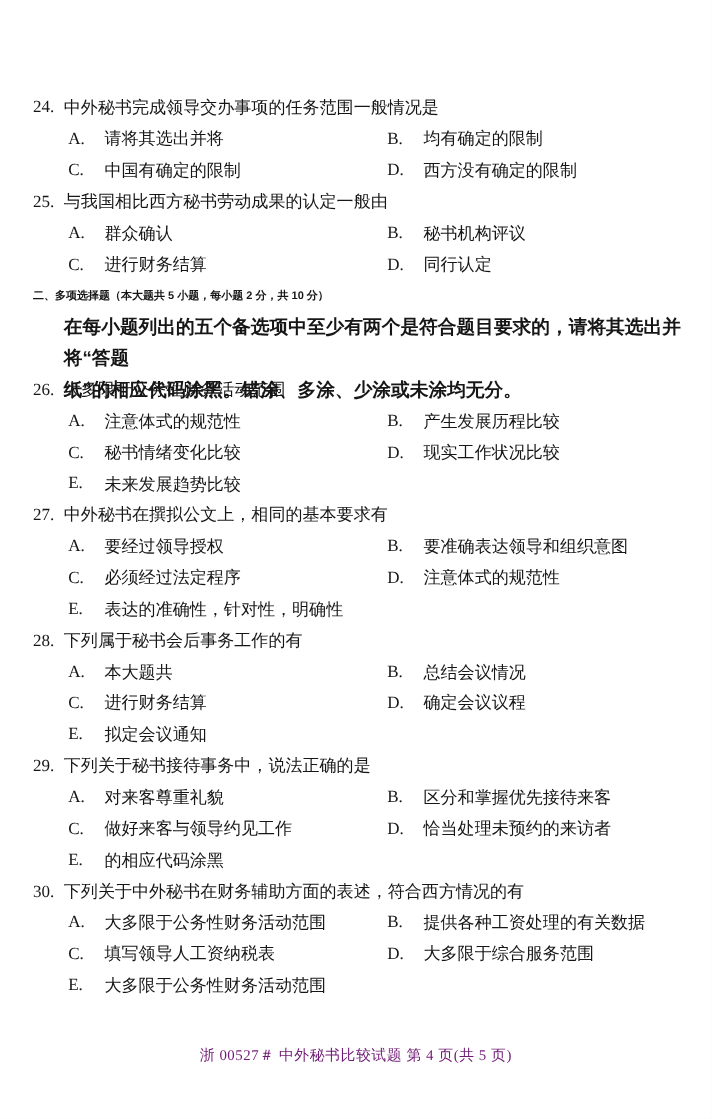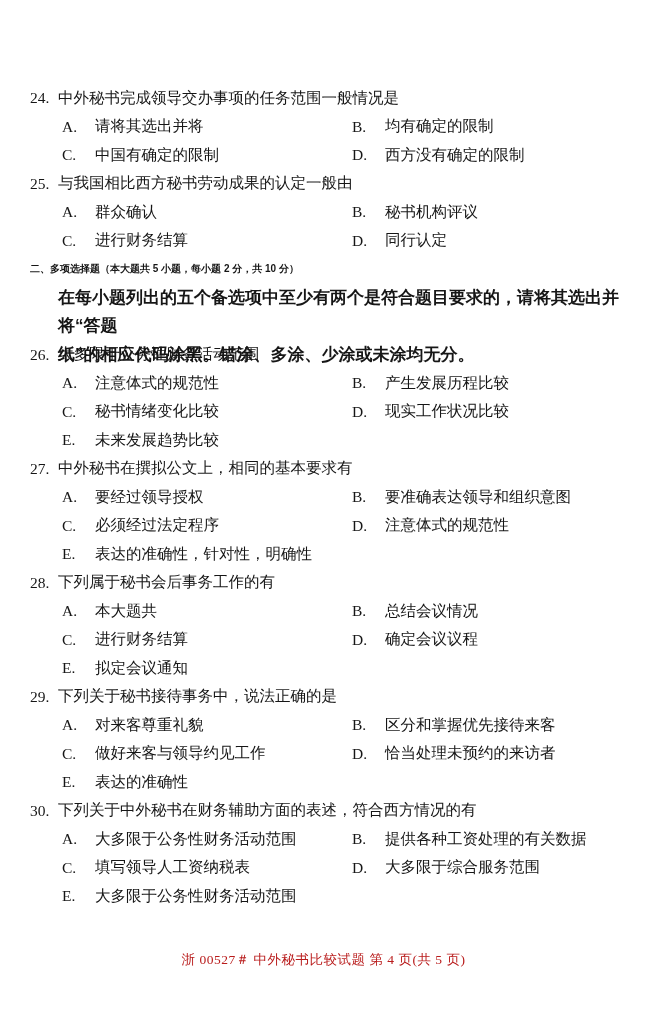--- a/index.html
+++ b/index.html
@@ -45,21 +45,21 @@
     font-weight: 700;
     font-family: "Liberation Sans", "DejaVu Sans", sans-serif;
     font-size: 17px;
   }
   .footer {
     position: absolute;
     left: 0; top: 951px; width: 100%;
     text-align: center;
     font-size: 13.5px;
     letter-spacing: 0.5px;
-    color: #b91c1c;
+    color: #701a75;
   }
 </style>
 </head>
 <body>
 
 <div class="page">
   <div class="content">
 
     <div class="row">
       <span class="qnum">24.</span>
@@ -228,21 +228,21 @@
         <span class="txt">做好来客与领导约见工作</span>
       </span>
       <span class="opt">
         <span class="lbl">D.</span>
         <span class="txt">恰当处理未预约的来访者</span>
       </span>
     </div>
     <div class="row orow">
       <span class="opt opt-left">
         <span class="lbl">E.</span>
-        <span class="txt">表达的准确性</span>
+        <span class="txt">的相应代码涂黑</span>
       </span>
     </div>
 
     <div class="row">
       <span class="qnum">30.</span>
       <span class="stem">下列关于中外秘书在财务辅助方面的表述，符合西方情况的有</span>
     </div>
     <div class="row orow">
       <span class="opt opt-left">
         <span class="lbl">A.</span>

